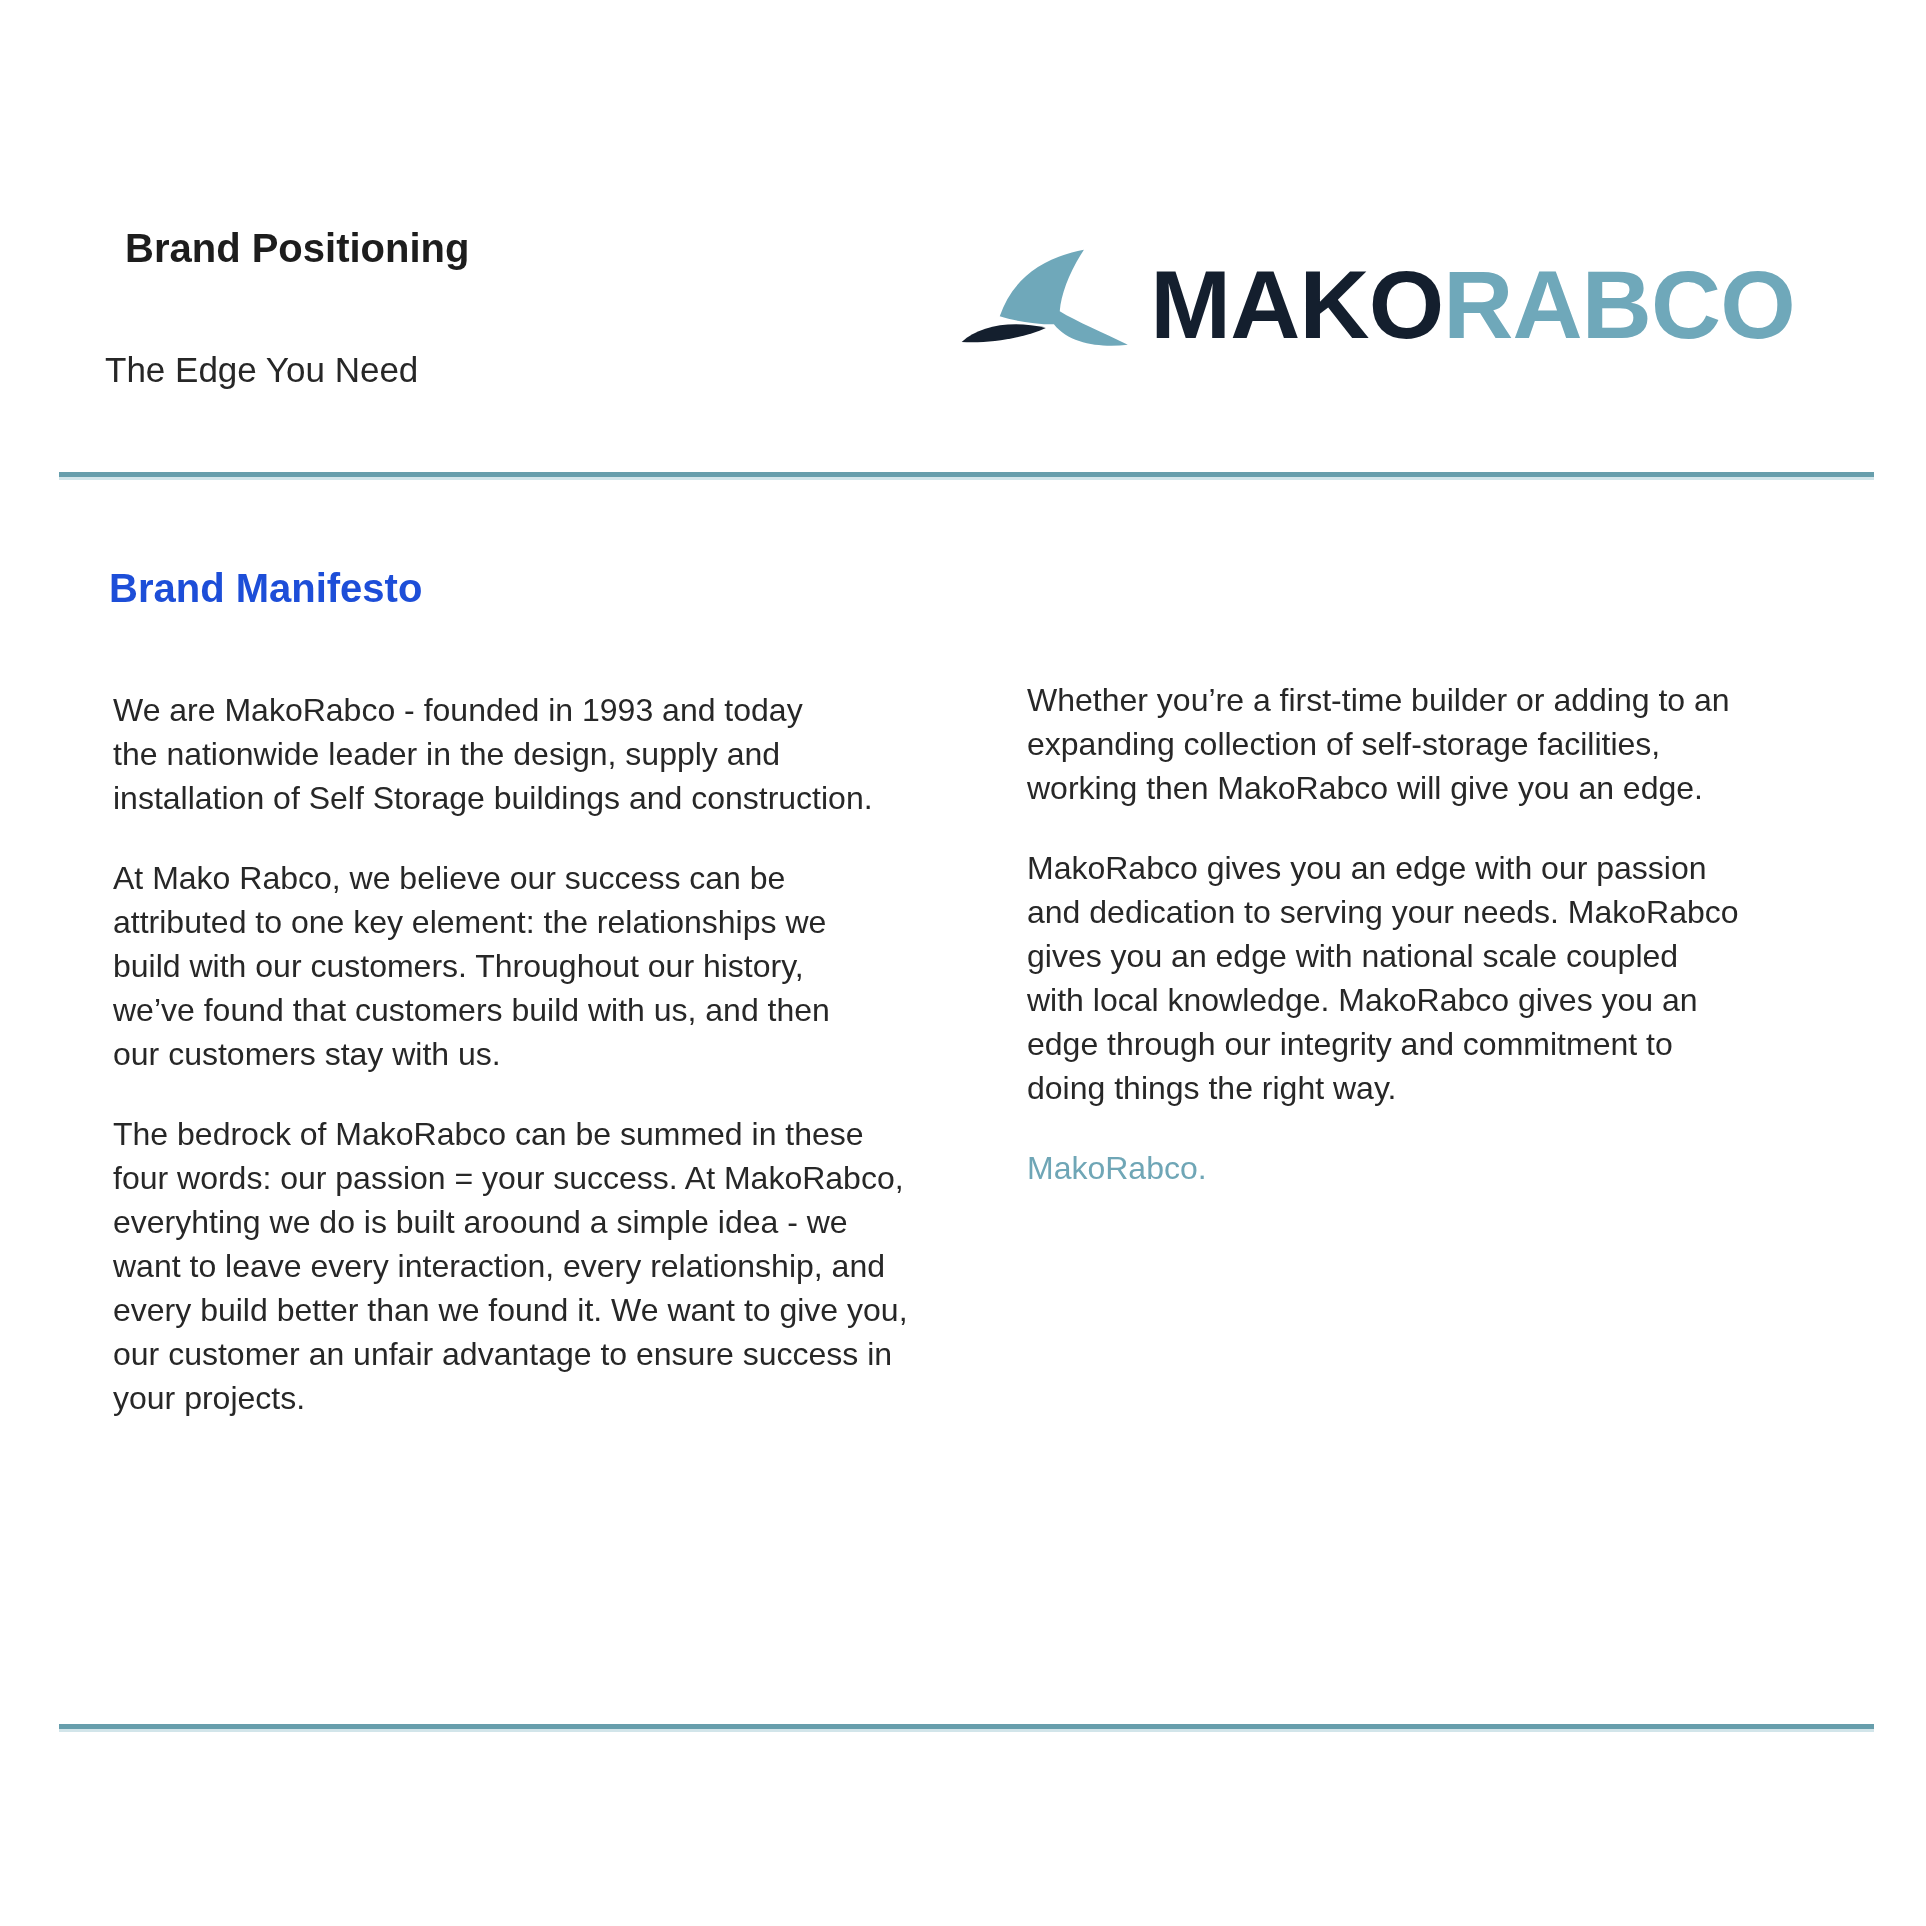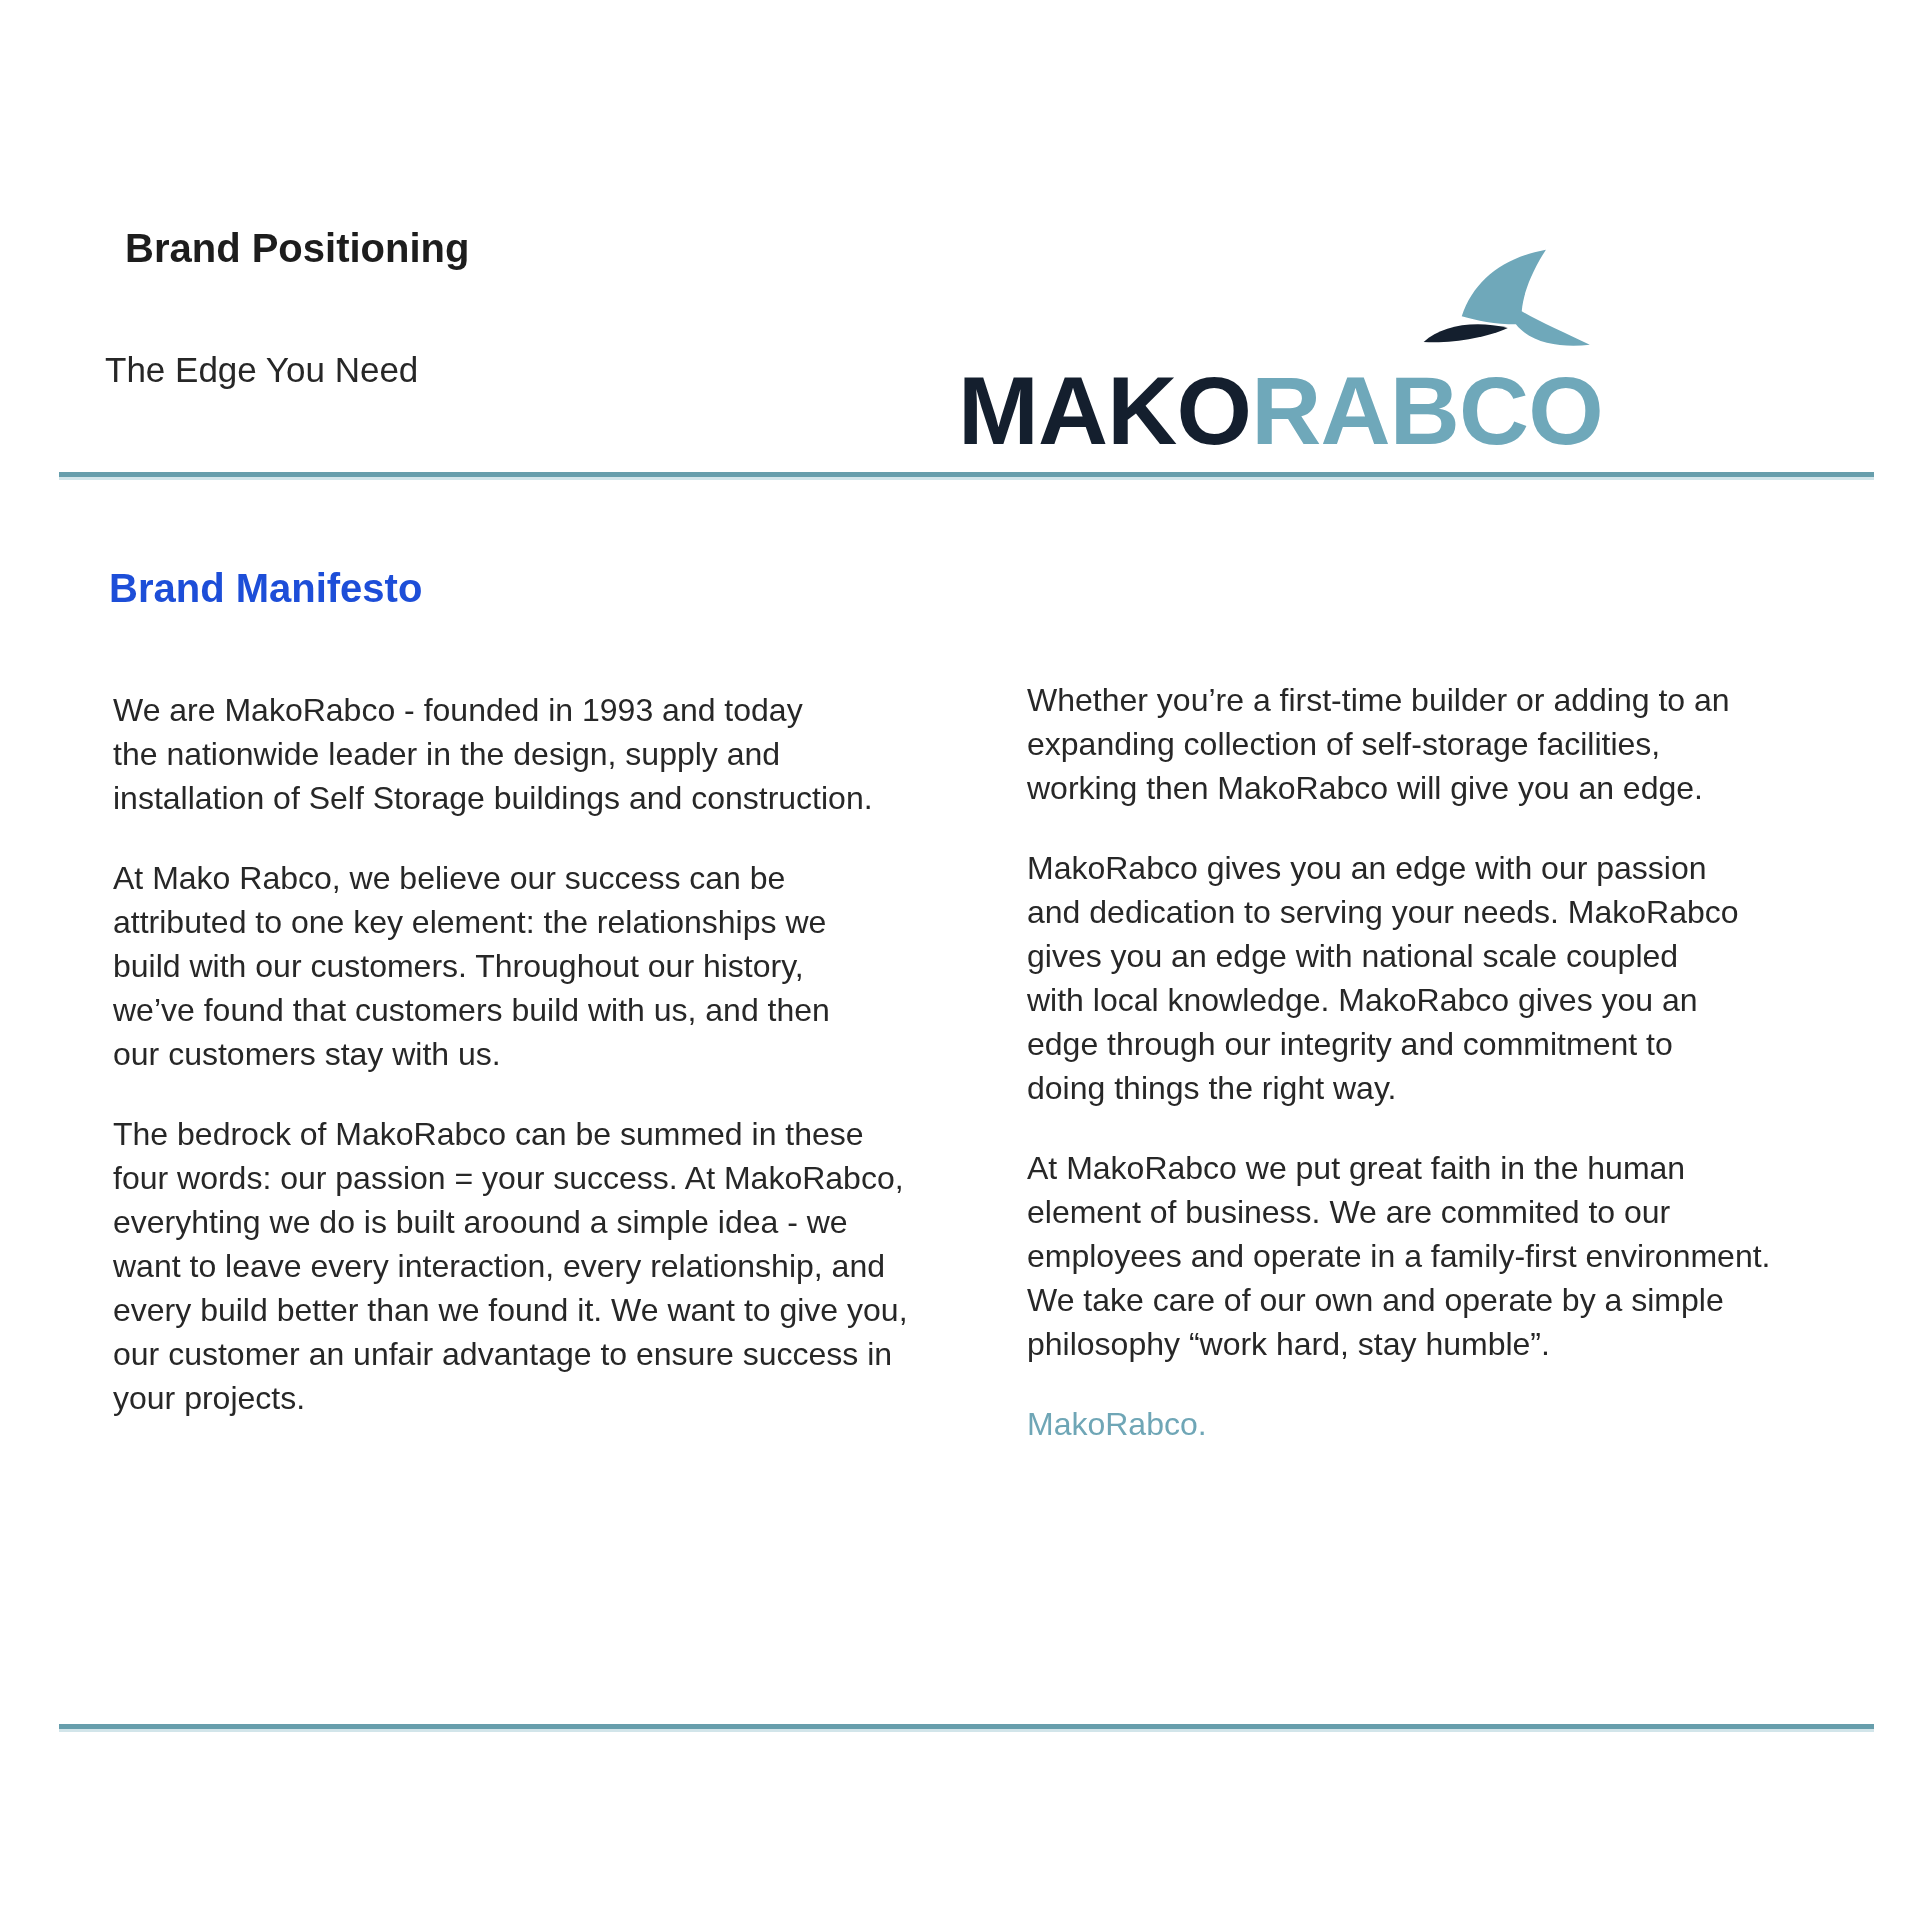--- a/index.html
+++ b/index.html
@@ -32,21 +32,20 @@
     margin: 0;
     font-weight: 400;
   }
   .logo {
     position: absolute;
     left: 958px;
     top: 243px;
     display: flex;
     align-items: flex-end;
     gap: 9.2px;
-    flex-direction: column;
   }
   .logo-icon { width: 183px; height: 110px; flex: 0 0 auto; }
   .logo-word {
     font-size: 97px;
     line-height: 1;
     font-weight: bold;
     letter-spacing: -0.8px;
     white-space: nowrap;
   }
   .logo-word .w-primary { color: #141f2e; }
@@ -134,24 +133,19 @@
   <div class="col col-right">
     <p>Whether you’re a first-time builder or adding to an
 expanding collection of self-storage facilities,
 working then MakoRabco will give you an edge.</p>
     <p>MakoRabco gives you an edge with our passion
 and dedication to serving your needs. MakoRabco
 gives you an edge with national scale coupled
 with local knowledge. MakoRabco gives you an
 edge through our integrity and commitment to
 doing things the right way.</p>
-    <p>At MakoRabco we put great faith in the human
-element of business. We are commited to our
-employees and operate in a family-first environment.
-We take care of our own and operate by a simple
-philosophy “work hard, stay humble”.</p>
     <p class="signature">MakoRabco.</p>
   </div>
 
   <hr class="divider bottom-rule">
 
 </div>
 
 
 </body></html>

